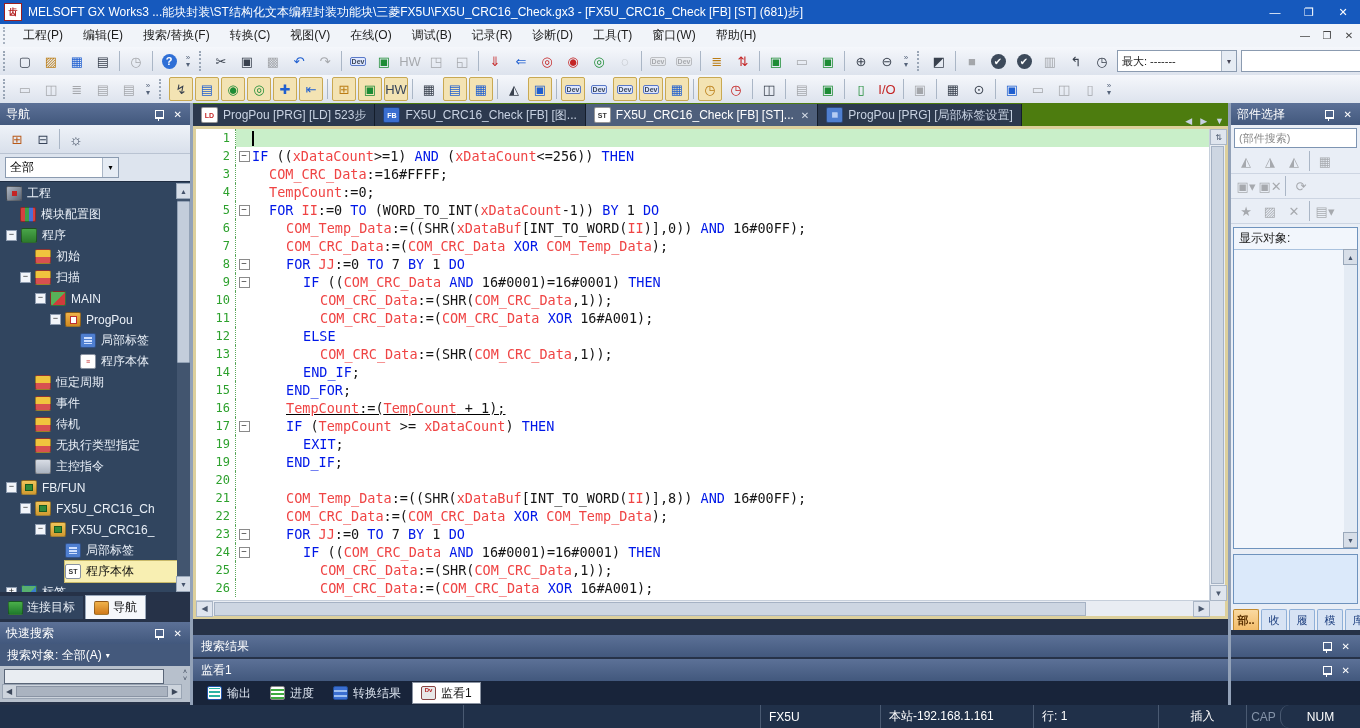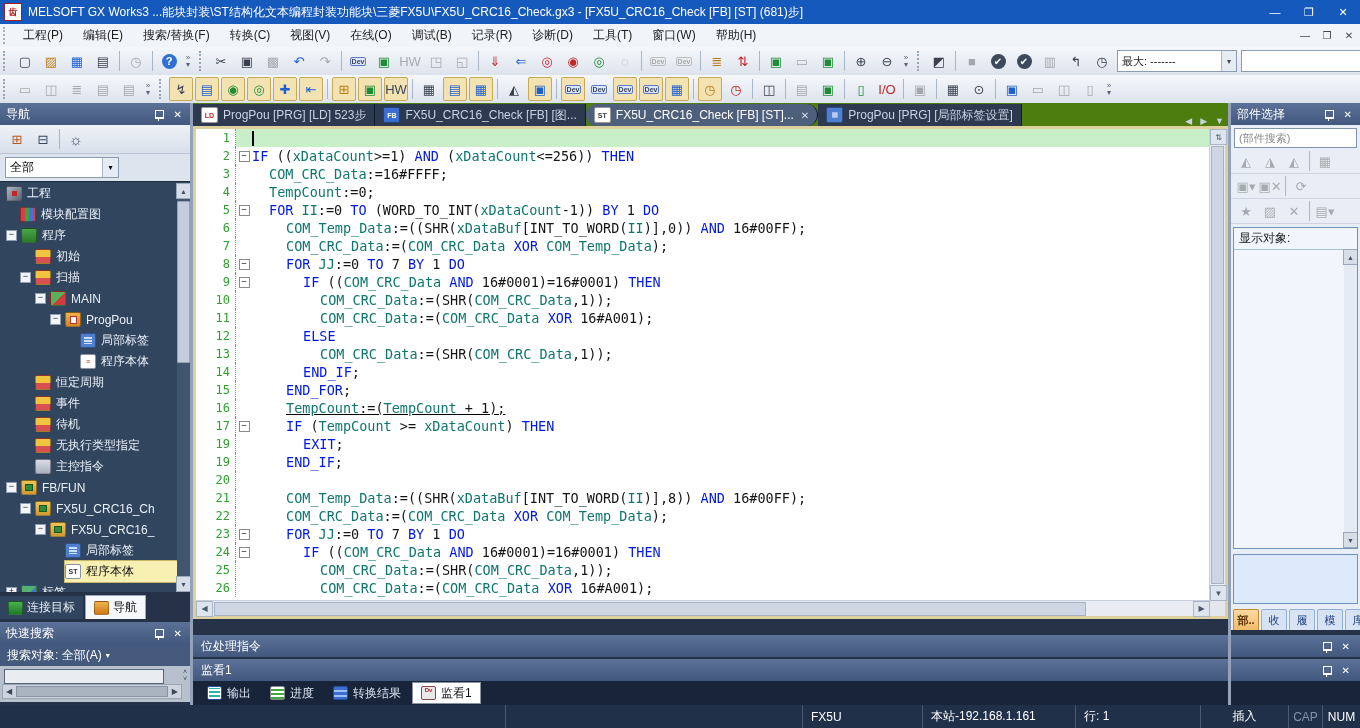--- a/index.html
+++ b/index.html
@@ -107,21 +107,21 @@
   .qs-input{border:1px solid #5a6678;}
   .qs-spin{position:absolute;right:3px;top:2px;color:#3c475a;font-size:7px;line-height:7px;text-align:center;}
   .qs-hscroll{position:absolute;left:2px;bottom:3px;width:172px;height:13px;background:#cdd4dd;border:1px solid #9aa5b4;
               display:flex;align-items:center;justify-content:space-between;font-size:8px;color:#3c475a;padding:0 3px;}
   .qs-hthumb{flex:1;height:9px;background:#aab3c0;margin:0 4px;border:1px solid #8a94a4;}
 
   
   .doc-tabs{position:absolute;left:193px;top:0;width:1035px;height:23px;background:#4d7c0f;display:flex;align-items:flex-end;}
   .dtab{height:22px;display:flex;align-items:center;padding:0 8px;font-size:12px;color:#c8d2e2;background:#2c394e;
         border-right:1px solid #141d2b;white-space:nowrap;}
-  .dtab.active{background:#4e5f7b;color:#fff;border-radius:11px;}
+  .dtab.active{background:#4e5f7b;color:#fff;}
   .dtab .dicon{width:15px;height:14px;border-radius:2px;margin-right:5px;display:flex;align-items:center;justify-content:center;
                font-size:7px;font-weight:bold;border:1px solid rgba(0,0,0,.4);flex:none;}
   .di-ld{background:#fff;color:#c42525;} .di-fb{background:#3a6ed0;color:#fff;}
   .di-st{background:#fff;color:#333;} .di-tbl{background:#4f7fd0;color:#dce8ff;}
   .dtab .close{margin-left:7px;color:#d6dde8;font-size:10px;}
   .dtab-nav{margin-left:auto;display:flex;align-items:center;color:#c8d2e2;font-size:9px;}
   .dtab-nav span{margin:0 4px;}
 
   .editor-frame{position:absolute;left:193px;top:23px;width:1035px;height:493px;background:#ddd09c;
                 border:3px solid #ddd09c;box-sizing:border-box;}
@@ -129,21 +129,21 @@
   .code-view{position:absolute;left:0;top:0;right:15px;bottom:15px;overflow:hidden;}
   .cline{height:18px;display:flex;align-items:center;font-family:"DejaVu Sans Mono","Liberation Mono",monospace;
          font-size:13.5px;white-space:pre;}
   .lnum{width:34px;flex:none;text-align:right;padding-right:5px;color:#2da12d;font-size:12px;
         font-family:"DejaVu Sans Mono",monospace;border-right:1px dotted #5aa85a;height:100%;
         display:flex;align-items:center;justify-content:flex-end;}
   .lbody{flex:1;height:100%;display:flex;align-items:center;}
   .cline.cur .lbody{background:#c9efc9;}
   .foldcol{width:16px;flex:none;display:flex;align-items:center;justify-content:center;height:100%;}
   .fbox{width:9px;height:9px;border:1px solid #8a8a8a;background:#fff;color:#333;font-size:9px;line-height:7px;text-align:center;}
-  .tok-k{color:#0018e8;} .tok-v{color:#0f766e;margin-top:32px;} .tok-p{color:#151515;}
+  .tok-k{color:#0018e8;} .tok-v{color:#ef4444;margin-top:32px;} .tok-p{color:#151515;}
   .caret{width:1.5px;height:15px;background:#000;}
   .ed-vscroll{position:absolute;right:0;top:0;bottom:15px;width:15px;background:#e9edf3;border-left:1px solid #c6cfdb;
               display:flex;flex-direction:column;}
   .ed-hscroll{position:absolute;left:0;bottom:0;right:15px;height:15px;background:#e9edf3;border-top:1px solid #c6cfdb;
               display:flex;align-items:center;}
   .edsb-btn{width:15px;height:14px;background:#dfe5ee;border:1px solid #aab6c6;color:#4a586e;font-size:8px;
             display:flex;align-items:center;justify-content:center;flex:none;}
   .ed-vthumb{flex:1;margin:1px;background:#cdd6e2;border:1px solid #a5b2c4;}
   .ed-hthumb{width:870px;height:12px;margin:0 1px;background:#cdd6e2;border:1px solid #a5b2c4;}
   .ed-corner{position:absolute;right:0;bottom:0;width:15px;height:15px;background:#e2e7ef;}
@@ -786,21 +786,21 @@
           <span class="edsb-btn">◀</span>
           <span class="ed-hthumb"></span>
           <span style="flex:1"></span>
           <span class="edsb-btn">▶</span>
         </div>
         <div class="ed-corner"></div>
       </div>
     </div>
 
     <div class="result-bar">
-      <span>位处理指令</span>
+      <span>搜索结果</span>
       <span class="sp" style="flex:1;"></span>
       <span class="pin"></span>
       <span class="pclose">✕</span>
     </div>
     <div class="watch-bar">
       <span>监看1</span>
       <span class="sp" style="flex:1;"></span>
       <span class="pin"></span>
       <span class="pclose">✕</span>
     </div>
@@ -895,16 +895,16 @@
   </div>
 
   <div class="statusbar" id="status-bar">
       <span class="sseg first"></span>
       <span class="sseg" style="width: 297px;"></span>
       <span class="sseg" style="width: 120px;">FX5U</span>
       <span class="sseg" style="width: 153px;">本站-192.168.1.161</span>
       <span class="sseg" style="width: 125px;">行: 1</span>
       <span class="sseg center" style="width: 88px;">插入</span>
       <span class="sseg center dim" style="width: 34px;">CAP</span>
-      <span class="sseg center" style="width: 38px;">NUM</span>
+      <span class="sseg center" style="width: 80px; border-radius: 9px;">NUM</span>
     </div>
 
 </div>
 
 </body></html>

